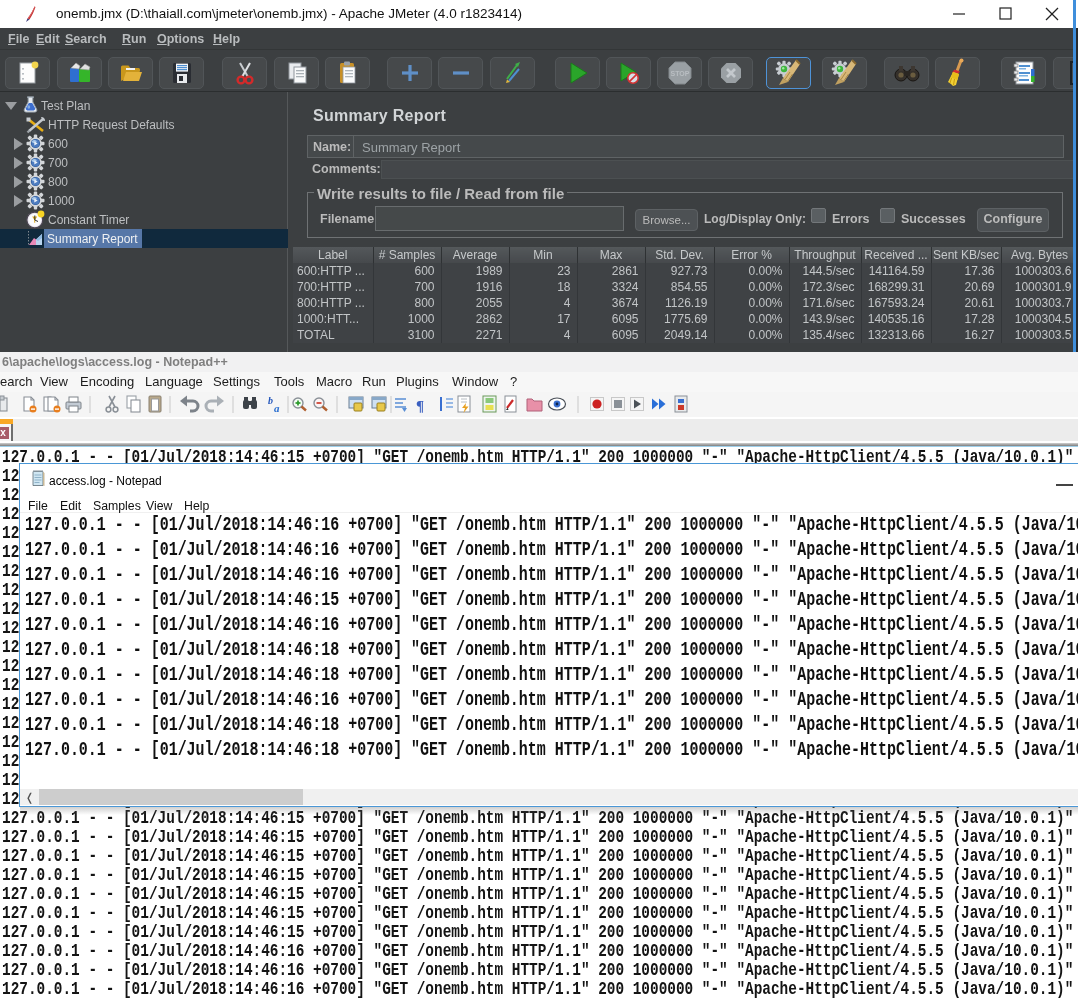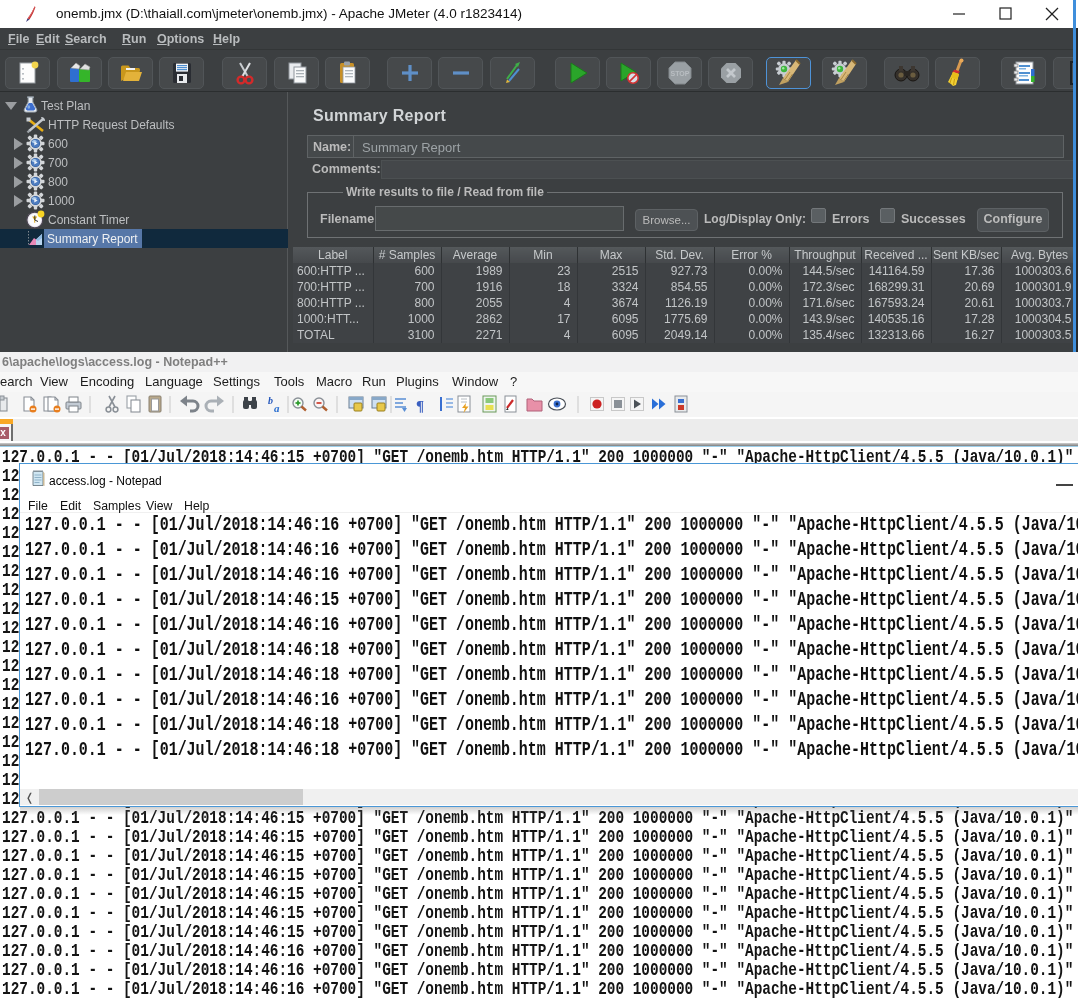--- a/index.html
+++ b/index.html
@@ -34,21 +34,21 @@
 #form { left:289px; top:92px; width:789px; height:260px; background:#3c3f41; }
 #form .h1 { position:absolute; left:24px; top:15px; font-size:16px; letter-spacing:0.3px; font-weight:bold; color:#d2d5d7; }
 #namebox { position:absolute; left:18px; top:43px; width:757px; height:23px; border:1px solid #5f6365; background:#45494b; }
 #namebox .nl { position:absolute; left:5px; top:4px; font-weight:bold; font-size:12.5px; color:#bbbbbb; }
 #namebox .sep { position:absolute; left:45px; top:0; width:1px; height:21px; background:#5f6365; }
 #namebox .nv { position:absolute; left:54px; top:4px; font-size:13px; color:#9da3a6; }
 #comm { position:absolute; left:18px; top:68px; width:752px; height:19px; }
 #comm .cl { position:absolute; left:5px; top:2px; font-weight:bold; font-size:12.5px; color:#bbbbbb; }
 #comm .cf { position:absolute; left:74px; top:0; width:693px; height:19px; background:#44474a; border:1px solid #4c5052; }
 #gbox { position:absolute; left:18px; top:100px; width:756px; height:46px; border:1px solid #6f7274; }
-#gbox .gt { position:absolute; left:6px; top:-8px; background:#3c3f41; padding:0 3px; font-weight:bold; font-size:12px; color:#bbbbbb;margin-left:29px; }
+#gbox .gt { position:absolute; left:6px; top:-8px; background:#3c3f41; padding:0 3px; font-weight:bold; font-size:15px; color:#bbbbbb; }
 #gbox .fl { position:absolute; left:12px; top:19px; font-weight:bold; font-size:12.5px; color:#bbbbbb; }
 #gbox .ff { position:absolute; left:67px; top:13px; width:249px; height:25px; background:#45494a; border:1px solid #686c6e; }
 .jbtn { position:absolute; background:#4d5154; border:1px solid #5d6164; border-radius:4px; color:#bbbbbb; text-align:center; }
 #gbox .ldo { position:absolute; left:396px; top:19px; font-weight:bold; font-size:12px; color:#bbbbbb; }
 .chk { position:absolute; top:15px; width:15px; height:15px; background:#5a5f62; border:1px solid #73777a; border-radius:2px; }
 #gbox .cklbl { position:absolute; top:19px; font-weight:bold; font-size:12.5px; color:#bbbbbb; }
 
 
 #jtable { position:absolute; left:4px; top:155px; width:785px; }
 #jtable table { border-collapse:collapse; table-layout:fixed; width:785px; font-size:12px; }
@@ -629,21 +629,21 @@
               <th>Throughput</th>
               <th>Received ...</th>
               <th>Sent KB/sec</th>
               <th>Avg. Bytes</th>
             </tr>
   <tr>
               <td class="l">600:HTTP ...</td>
               <td>600</td>
               <td>1989</td>
               <td>23</td>
-              <td>2515</td>
+              <td>2861</td>
               <td>927.73</td>
               <td>0.00%</td>
               <td>144.5/sec</td>
               <td>141164.59</td>
               <td>17.36</td>
               <td>1000303.6</td>
             </tr>
   <tr>
               <td class="l">700:HTTP ...</td>
               <td>700</td>

